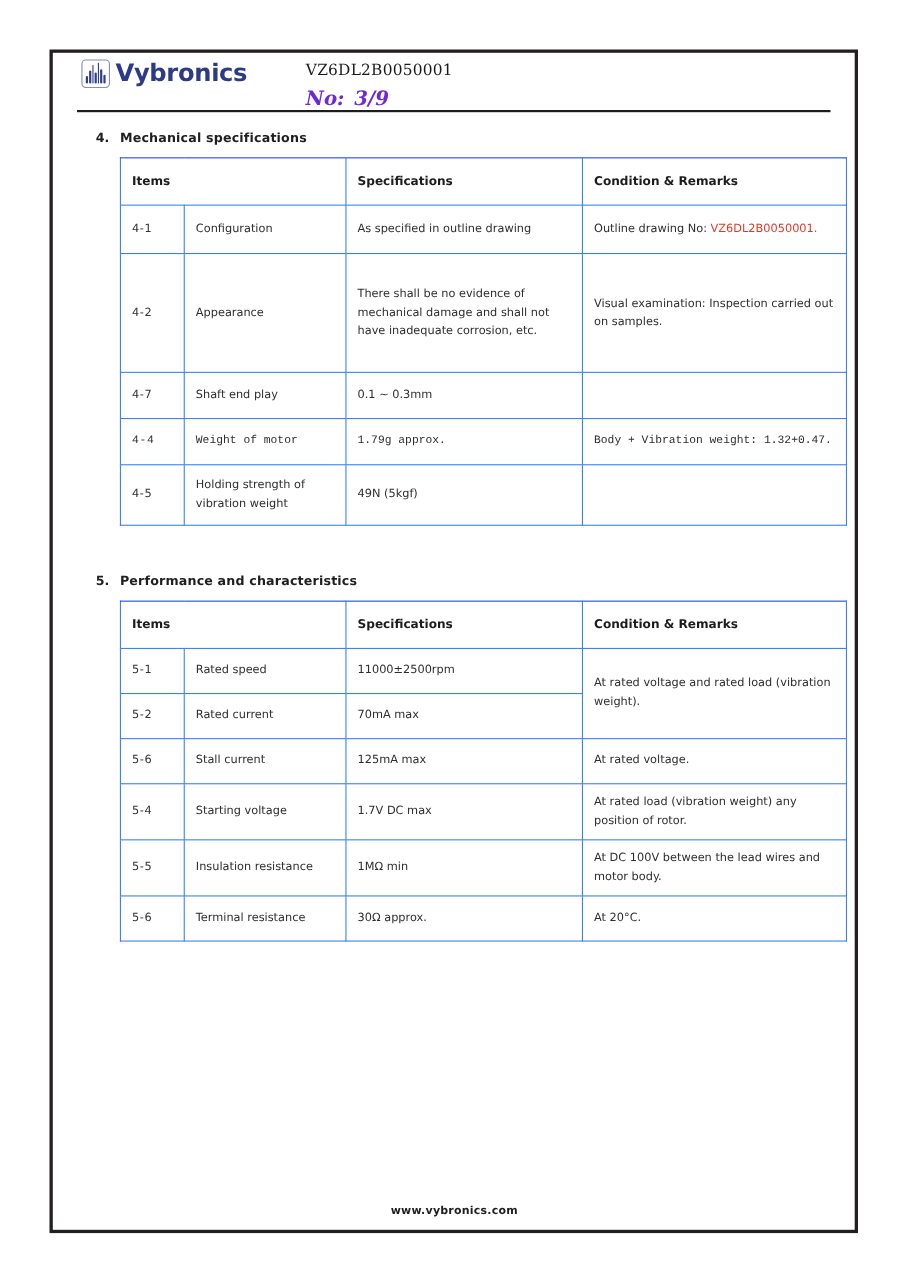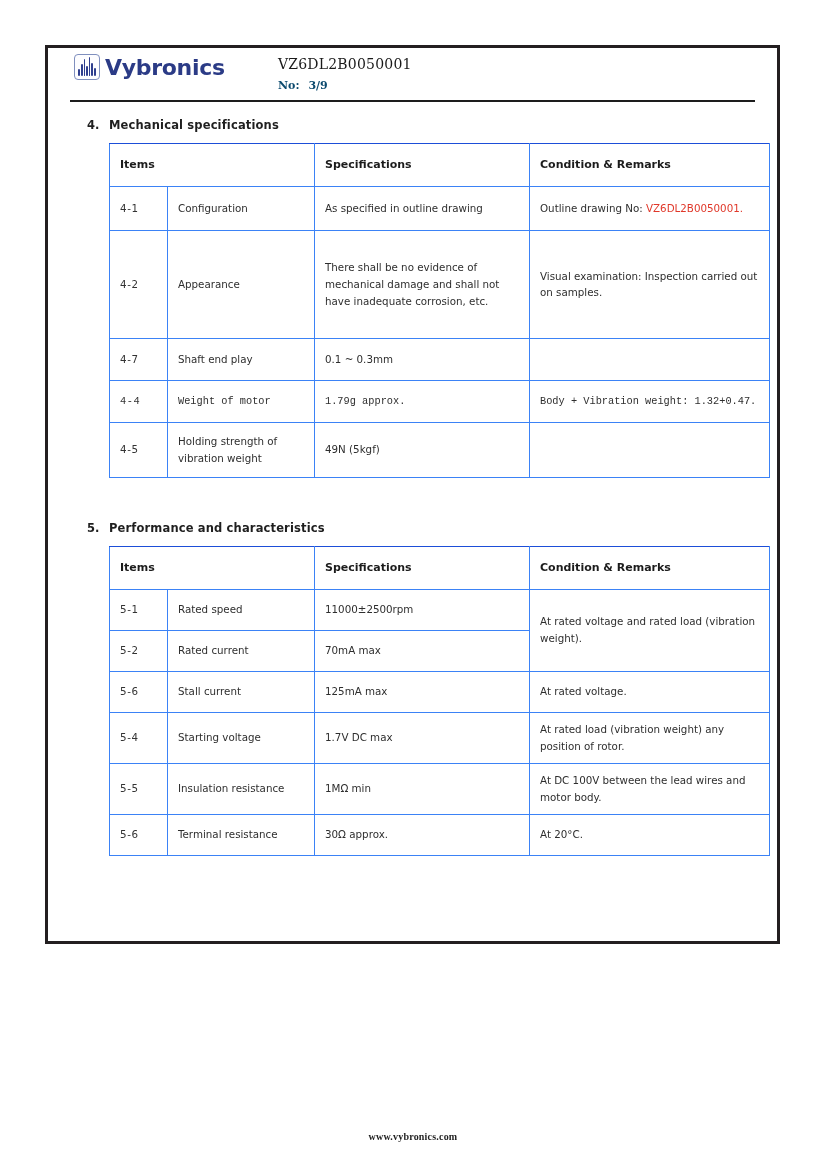--- a/index.html
+++ b/index.html
@@ -16,21 +16,21 @@
     position: relative;
     overflow: hidden;
   }
 
   
   #page-frame {
     position: absolute;
     left: 45px;
     top: 45px;
     width: 735px;
-    height: 899px;
+    height: 1076px;
     border: 3px solid #231f20;
     box-sizing: border-box;
     background: #fff;
   }
 
   #page-inner {
     position: relative;
     width: 100%;
     height: 100%;
     box-sizing: border-box;
@@ -115,23 +115,24 @@
   }
   .hdr-partno {
     font-family: "DejaVu Serif", "Liberation Serif", serif;
     font-size: 14px;
     color: #1a1a1a;
     letter-spacing: 0.2px;
   }
   .hdr-pageline {
     margin-top: 7px;
     font-family: "DejaVu Serif", "Liberation Serif", serif;
-    font-size: 11px;
-    font-weight: bold;
-    color: #0c4a6e;
+    font-size: 18px;
+    font-weight: bold;
+    color: #6d28d9;
+    font-style: italic;
   }
   .hdr-pageline .pg-label { margin-right: 9px; }
 
   .hdr-rule {
     height: 0;
     border-top: 2.5px solid #1d1d1d;
     margin: 2px 4px 0 4px;
   }
 
   
@@ -185,28 +186,27 @@
     color: #333;
   }
   .val-blue { color: #3a4da3; }
   .val-red  { color: #e0382a; }
   .val-dark { color: #2e2e2e; }
 
   
   #footer {
     position: absolute;
     left: 0;
-    top: 1131px;
+    top: 1096px;
     width: 826px;
     text-align: center;
     font-size: 10px;
     font-weight: bold;
     color: #1f1f1f;
     letter-spacing: 0.2px;
-    font-family: Liberation Serif, serif;
   }
 </style>
 </head>
 <body>
 
 <div id="page-frame">
   <div id="page-inner">
 
     <div class="doc-header">
 

